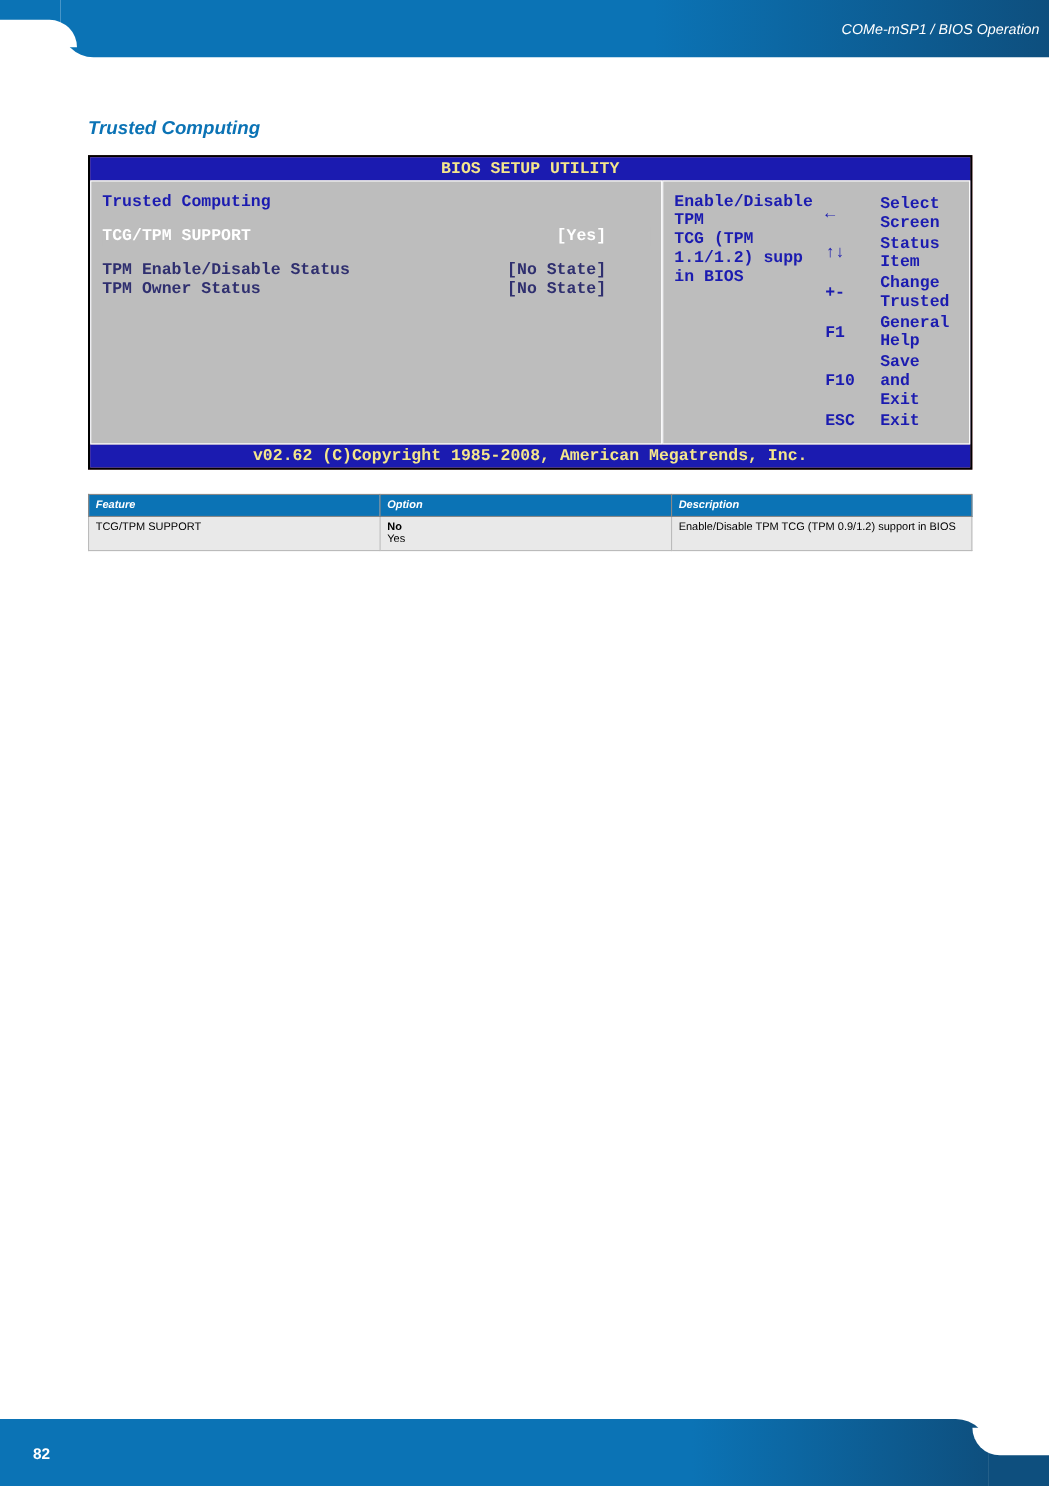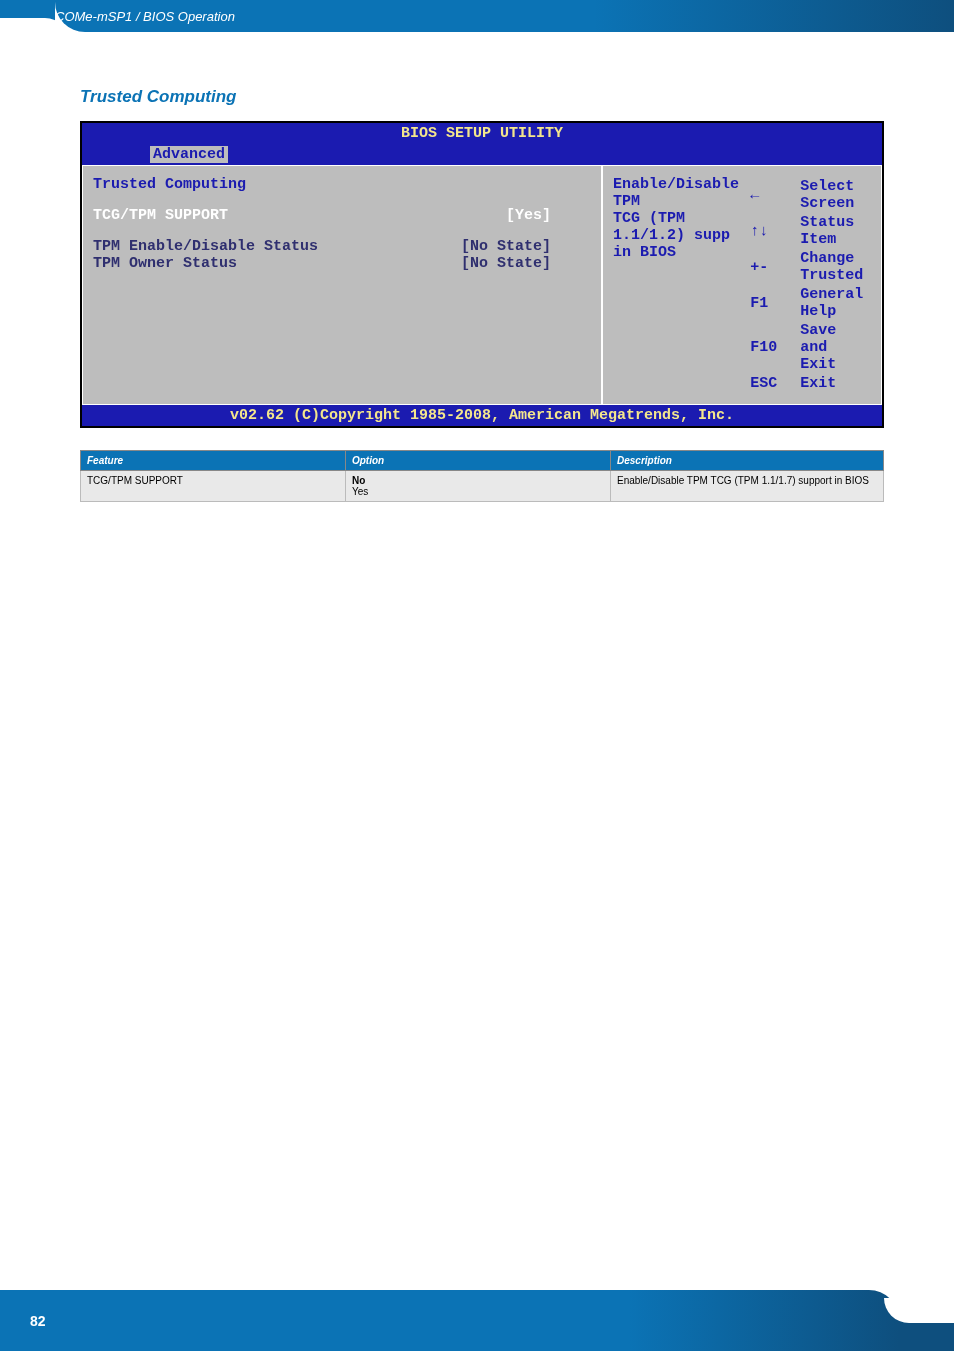--- a/index.html
+++ b/index.html
@@ -1,20 +1,20 @@
 <!DOCTYPE html>
 <html><head>
 <meta charset="utf-8">
 <style>
 * { margin: 0; padding: 0; box-sizing: border-box; }
 body { background: #fff; font-family: Arial, Helvetica, sans-serif; }
 
 .page { width: 954px; height: 1351px; background: #fff; position: relative; }
 
-.topband { height: 32px; background: linear-gradient(to right,#0b73b5 0%,#0b73b5 60%,#0e4f7e 100%); color:#fff; display:flex; justify-content:flex-start; align-items:center; padding-right:38px; font-size:13px; font-style: italic; border-bottom-left-radius: 30px; margin-left:55px; }
+.topband { height: 52px; background: linear-gradient(to right,#0b73b5 0%,#0b73b5 60%,#0e4f7e 100%); color:#fff; display:flex; justify-content:flex-end; align-items:center; padding-right:9px; font-size:13px; font-style: italic; border-bottom-left-radius: 30px; margin-left:55px; }
 .topcorner { position:absolute; top:0; left:0; width:55px; height:36px; background:#0b73b5; }
 .topcorner2 { position:absolute; top:18px; left:0; width:70px; height:25px; background:#fff; border-top-right-radius:25px; }
 
 .content { padding: 55px 70px 0 80px; }
 .sec-title { color:#0b73b5; font-weight:bold; font-size:17px; margin-bottom:14px; font-style: italic; }
 
 .bios { width: 100%; border:2px solid #000; background:#fca5a5; }
 .bios-hdr { background:#1b1bb0; color:#f4e68c; font-family:"Courier New",monospace; font-weight:bold; font-size:15px; text-align:center; padding:2px 0; }
 .bios-tabs { background:#1b1bb0; padding:0 0 2px 68px; }
 .bios-tab { display:inline-block; background:#bdbdbd; color:#1b1bb0; font-family:"Courier New",monospace; font-weight:bold; font-size:15px; padding:0 3px; }
@@ -46,23 +46,20 @@
   <div class="topcorner2"></div>
   <div class="topband">
     <span>COMe-mSP1 / BIOS Operation</span>
   </div>
 
   <div class="content">
     <div class="sec-title">Trusted Computing</div>
 
     <div class="bios">
       <div class="bios-hdr">BIOS SETUP UTILITY</div>
-      <div class="bios-tabs">
-        <span class="bios-tab">Advanced</span>
-      </div>
       <div class="bios-body">
         <div class="bios-left">
           <div style="margin-bottom:14px;">Trusted Computing</div>
           <div class="bios-row bios-row-sel">
             <span>TCG/TPM SUPPORT</span>
             <span>[Yes]</span>
           </div>
           <div style="height:14px;"></div>
           <div class="bios-row bios-dim">
             <span>TPM Enable/Disable Status</span>
@@ -118,21 +115,21 @@
           <th>Description</th>
         </tr>
       </thead>
       <tbody>
         <tr>
           <td>TCG/TPM SUPPORT</td>
           <td>
             <span class="opt-bold" style="font-weight:bold;">No</span><br>
             <span>Yes</span>
           </td>
-          <td>Enable/Disable TPM TCG (TPM 1.1/1.7) support in BIOS</td>
+          <td>Enable/Disable TPM TCG (TPM 0.9/1.2) support in BIOS</td>
         </tr>
       </tbody>
     </table>
   </div>
 
   <div class="footer">
     <div class="footcorner"></div>
     <div class="footcorner2"></div>
     <div class="foot-band">
       <span>82</span>

